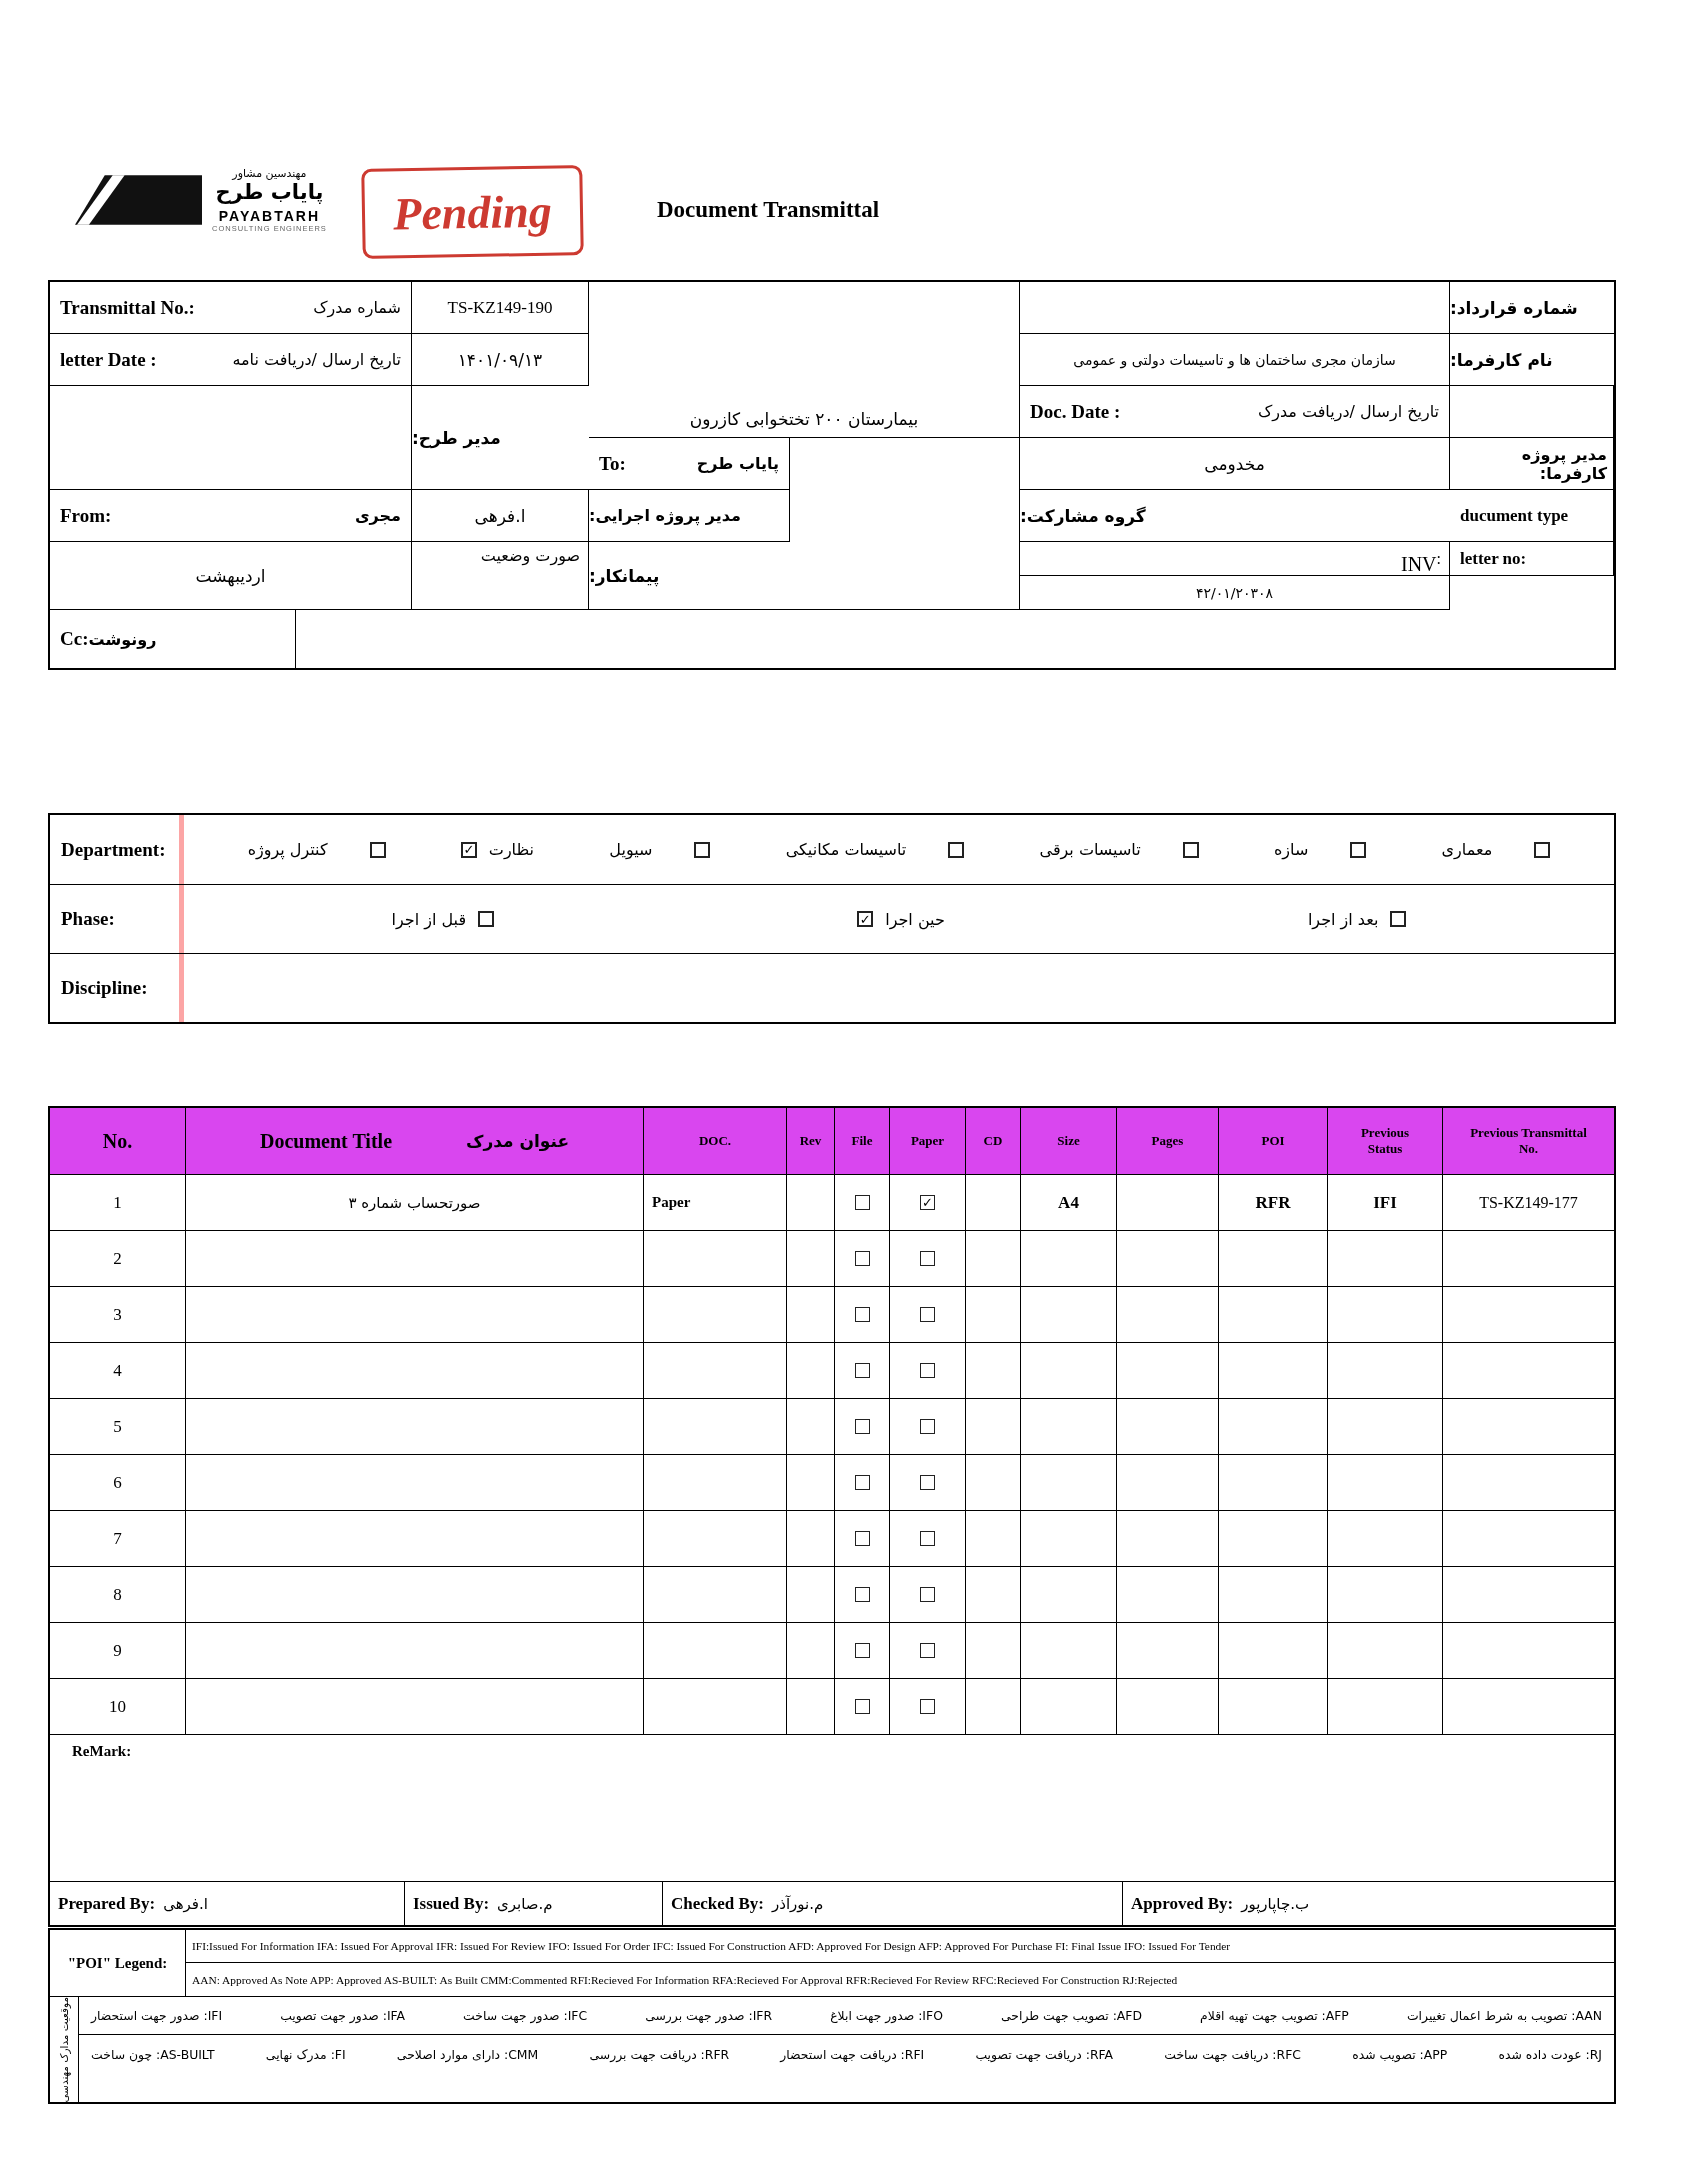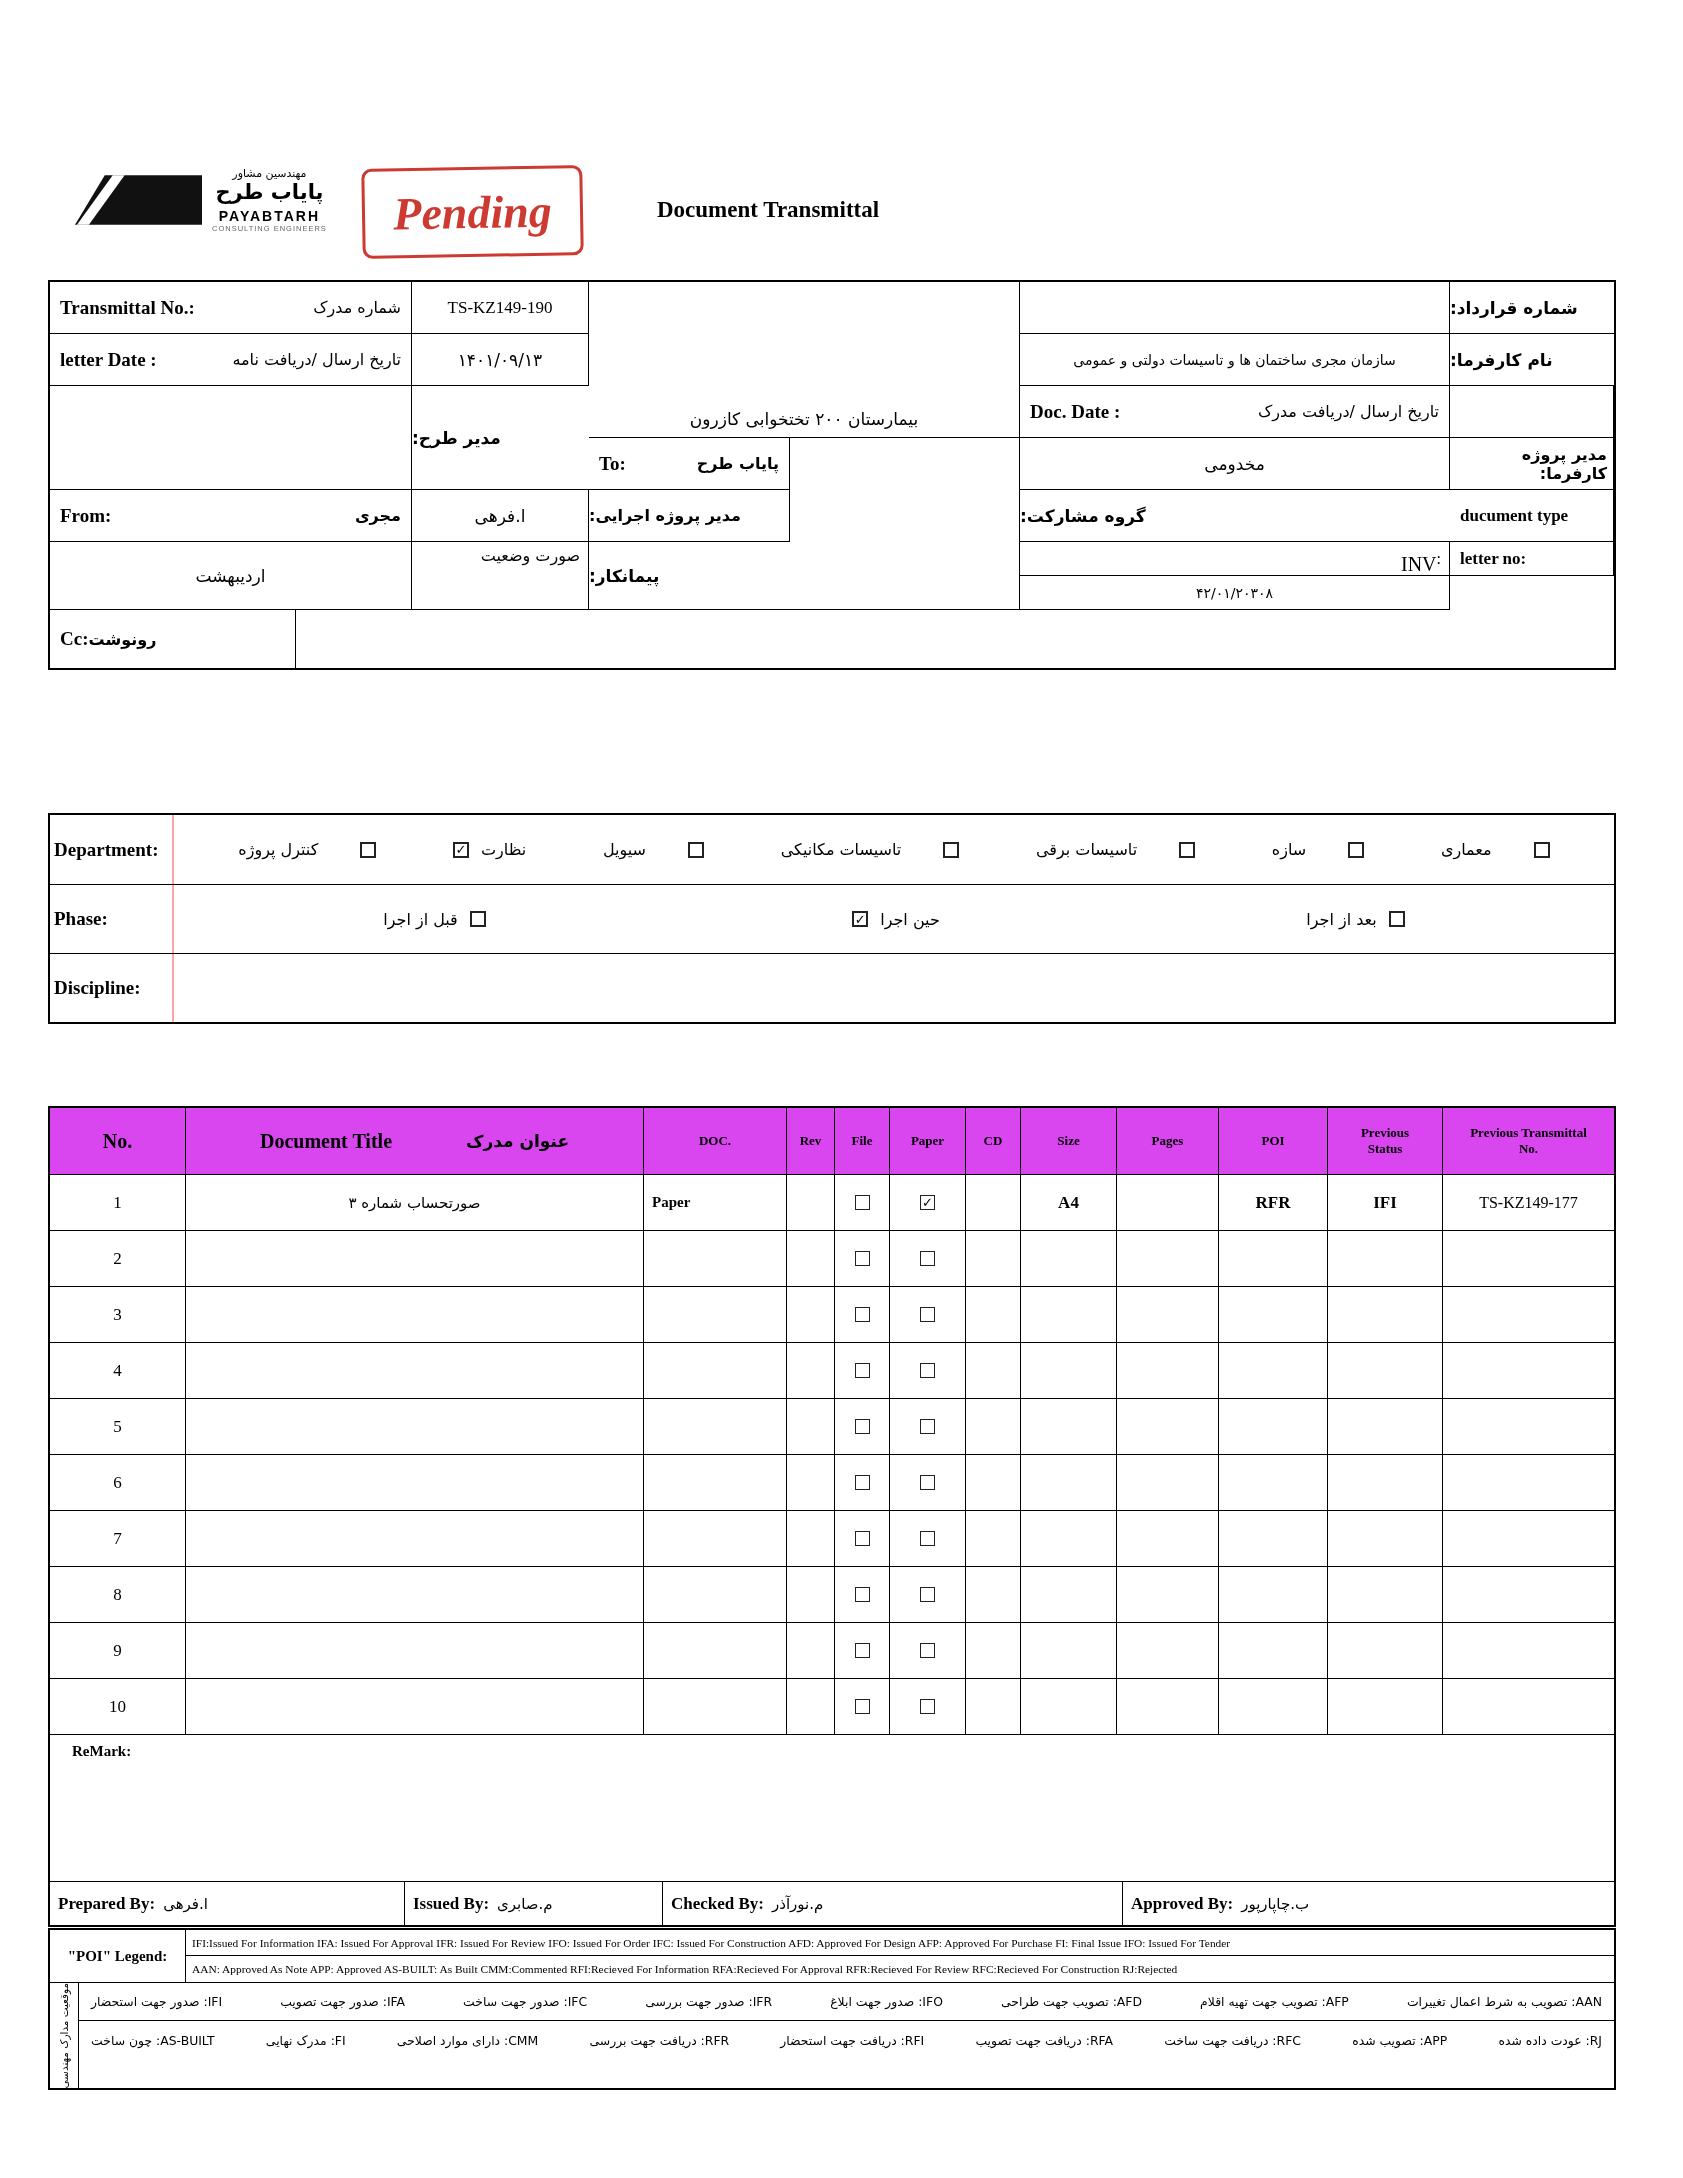--- a/index.html
+++ b/index.html
@@ -41,21 +41,21 @@
   .rlabel { justify-content:flex-end; padding-right:10px; font-weight:bold; font-size:17px; direction:rtl; }
   .attn-row { display:flex; height:52px; border-bottom:1px solid #000; }
   .cc-row { display:flex; height:58px; }
   .attn-label { width:246px; border-right:1px solid #000; display:flex; align-items:center; padding-left:10px; }
   .flex1 { flex:1; }
 
   
   #class-table { top:813px; }
   .crow { display:flex; height:69px; }
   .crow + .crow { border-top:1px solid #000; }
-  .clabel { width:124px; border-right:2px solid #fca5a5; display:flex; align-items:center; padding-left:4px; font-weight:bold; font-size:19px; }
+  .clabel { width:134px; border-right:5px solid #fca5a5; display:flex; align-items:center; padding-left:11px; font-weight:bold; font-size:19px; }
   .citems { flex:1; display:flex; align-items:center; justify-content:space-around; direction:ltr; padding:0 26px; }
   .chk-item { display:inline-flex; align-items:center; gap:42px; font-family:"DejaVu Sans",sans-serif; font-size:16px; }
   .chk-item.tight { gap:12px; }
   .cb { display:inline-flex; width:16px; height:16px; border:2px solid #222; align-items:center; justify-content:center;
         font-size:13px; line-height:1; font-family:"DejaVu Sans",sans-serif; background:#fff; }
 
   
   #doc-section { top:1106px; }
   .docgrid { display:grid; grid-template-columns:136px 458px 143px 48px 55px 76px 55px 96px 102px 109px 115px 171px; }
   .dhead { height:66px; background:#d946ef; }
@@ -75,21 +75,21 @@
   .sig { border-right:1px solid #000; display:flex; align-items:center; padding-left:8px; }
   .sig:last-child { border-right:none; }
   .sig .en { font-size:17px; }
   .sig .fa { font-size:15px; margin-left:8px; }
 
   
   #legend { top:1928px; }
   .poi-block { display:flex; border-bottom:1px solid #000; }
   .poi-label { width:136px; border-right:1px solid #000; display:flex; align-items:center; justify-content:center; font-weight:bold; font-size:15px; }
   .poi-lines { flex:1; }
-  .poi-line { height:26px; display:flex; align-items:center; padding:0 6px; font-size:11.4px; white-space:nowrap; overflow:hidden; }
+  .poi-line { height:33px; display:flex; align-items:center; padding:0 6px; font-size:11.4px; white-space:nowrap; overflow:hidden; }
   .poi-line:first-child { border-bottom:1px solid #000; }
   .fa-block { display:flex; }
   .vcell { width:29px; border-right:1px solid #000; display:flex; align-items:center; justify-content:center; }
   .vtext { writing-mode:vertical-rl; transform:rotate(180deg); font-family:"DejaVu Sans",sans-serif; font-size:10.4px; white-space:nowrap; }
   .fa-lines { flex:1; }
   .fa-line { height:38px; display:flex; align-items:center; justify-content:space-between; direction:rtl;
              padding:0 12px; font-family:"DejaVu Sans",sans-serif; font-size:12.4px; white-space:nowrap; overflow:hidden; }
   .fa-line:first-child { border-bottom:1px solid #000; }
 
   .pad-l { padding-left:10px; }

